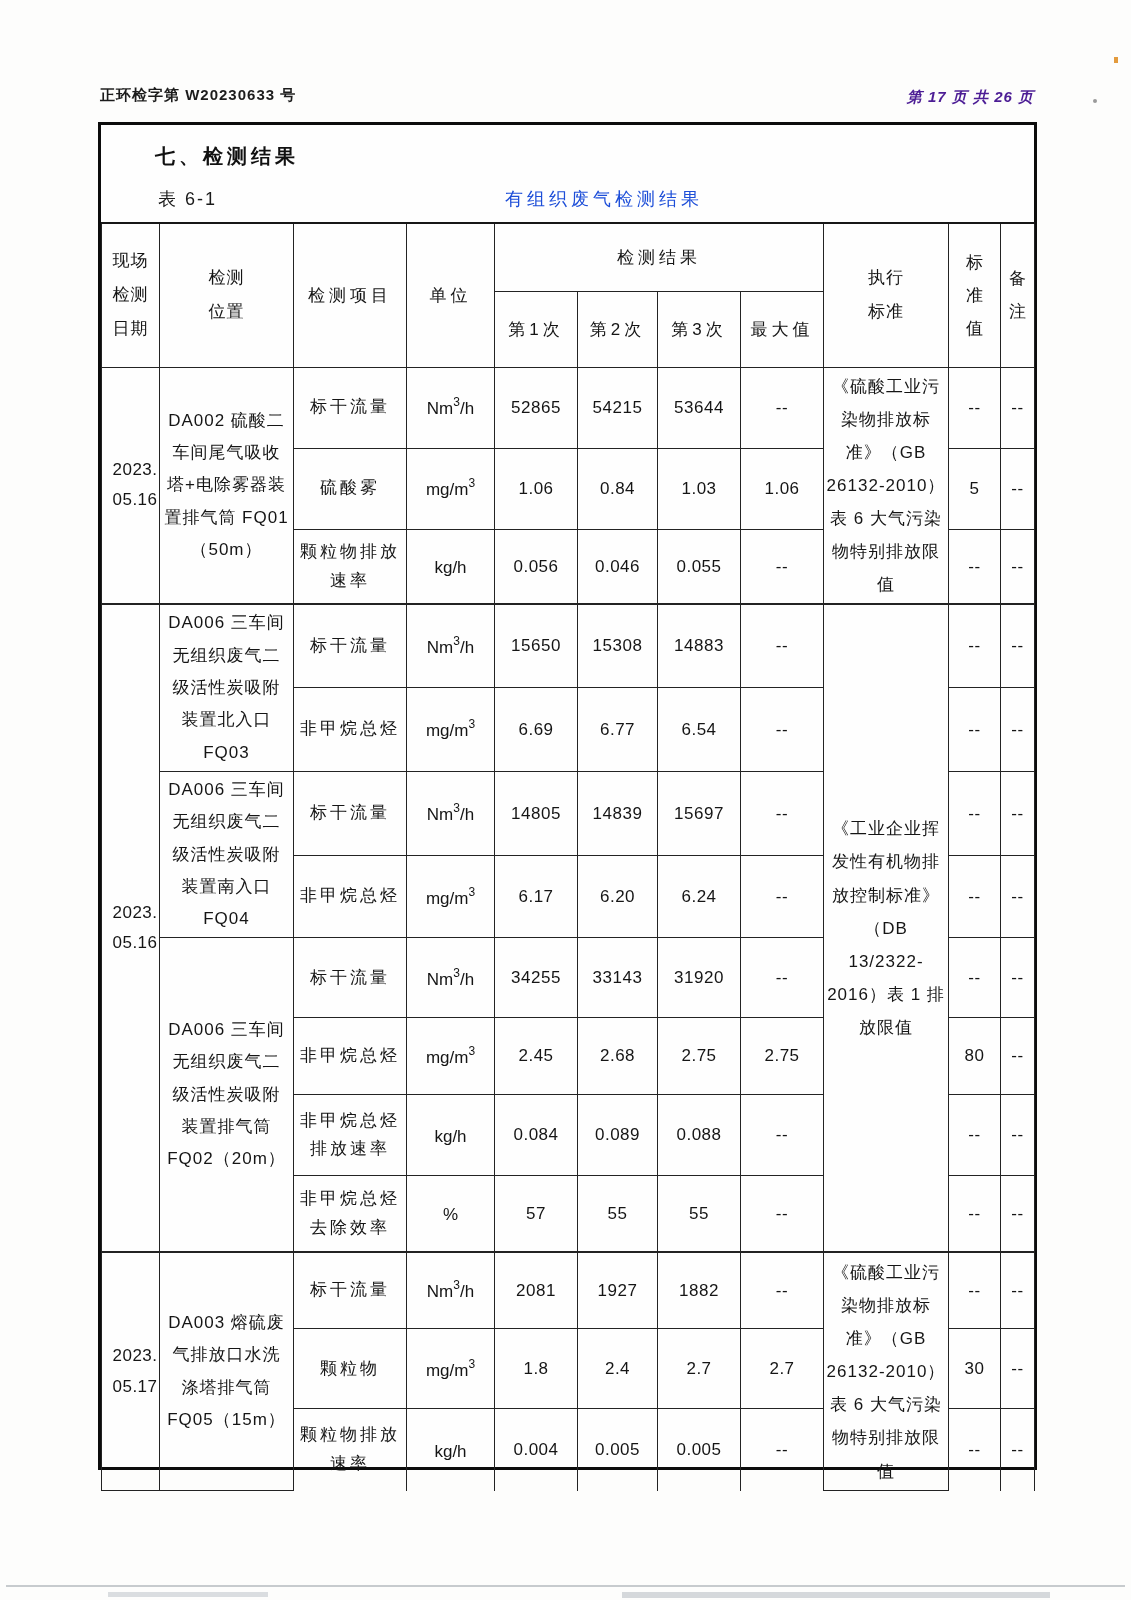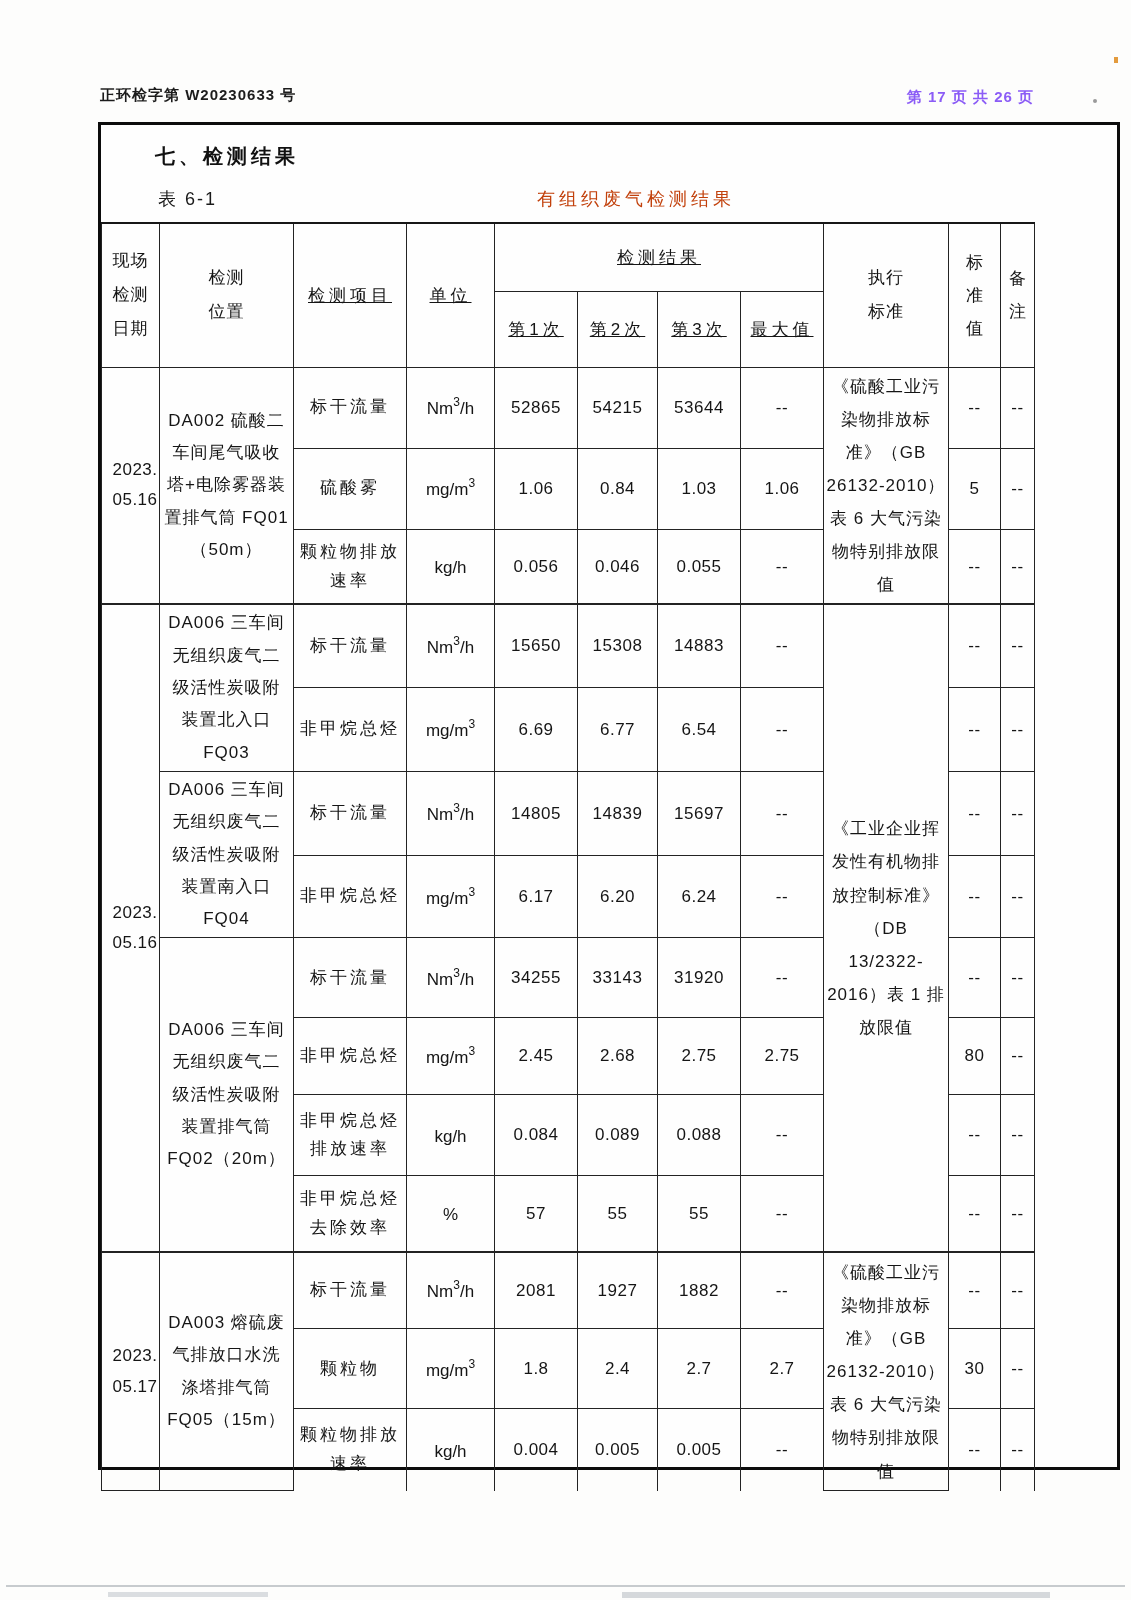--- a/index.html
+++ b/index.html
@@ -10,53 +10,53 @@
     font-family:"Liberation Sans","DejaVu Sans",sans-serif;
     color:#161616;
     overflow:hidden;
   }
   .doc-number {
     position:absolute; left:100px; top:86px;
     font-size:15px; font-weight:bold; letter-spacing:1px; color:#1c1c1c;
   }
   .page-info {
     position:absolute; right:97px; top:88px;
-    font-size:15px; font-weight:bold; letter-spacing:1px; color:#8b5cf6;
+    font-size:15px; font-weight:bold; letter-spacing:1px; color:#4c1d95;font-style:italic;
   }
   .border-box {
     position:absolute; left:98px; top:122px;
-    width:1022px; height:1348px;
+    width:939px; height:1348px;
     border:3px solid #0c0c0c;
     background:#fefefe;
   }
   .section-title {
     position:absolute; left:54px; top:18px;
     font-size:20px; font-weight:bold; letter-spacing:4px; color:#111;
   }
   .table-label {
     position:absolute; left:57px; top:62px;
     font-size:18px; letter-spacing:2px; color:#1a1a1a;
   }
   .table-title {
-    position:absolute; left:436px; top:62px;
-    font-size:18px; letter-spacing:4px; color:#c2410c;
+    position:absolute; left:404px; top:62px;
+    font-size:18px; letter-spacing:4px; color:#1d4ed8;
   }
   table.report-table {
     position:absolute; left:0; top:97px;
     width:933px;
     border-collapse:collapse; table-layout:fixed;
   }
   .report-table td {
     border:1px solid #232323;
     text-align:center; vertical-align:middle;
     font-size:17px; color:#151515;
     padding:0; overflow:hidden;
   }
   thead td { letter-spacing:0; }
-  .ls { letter-spacing:4px;text-decoration:underline; }
+  .ls { letter-spacing:4px; }
   .w2 { width:2.15em; margin:0 auto; line-height:2.0; letter-spacing:1px; }
   .w1 { width:1.1em; margin:0 auto; line-height:1.95; }
   td.date-cell div { line-height:1.8; letter-spacing:0.5px;padding-left:9px; }
   td.location-cell { line-height:1.9; padding:2px 4px; letter-spacing:1px; }
   td.item-cell { letter-spacing:3px; line-height:1.7; padding:0 2px; }
   td.standard-cell { line-height:1.95; padding:2px 2px; letter-spacing:1px; }
   td.value-cell { letter-spacing:0.5px; }
   sup.u-sup { font-size:12px; position:relative; top:-1px; }
   thead tr:first-child td { border-top:2px solid #171717; }
   tr.block-start td { border-top-width:2px; }

